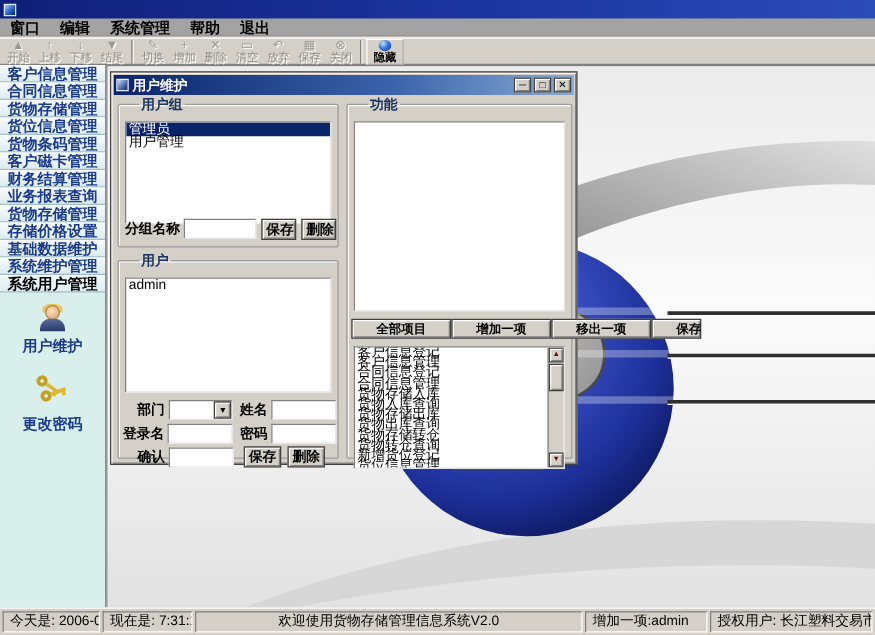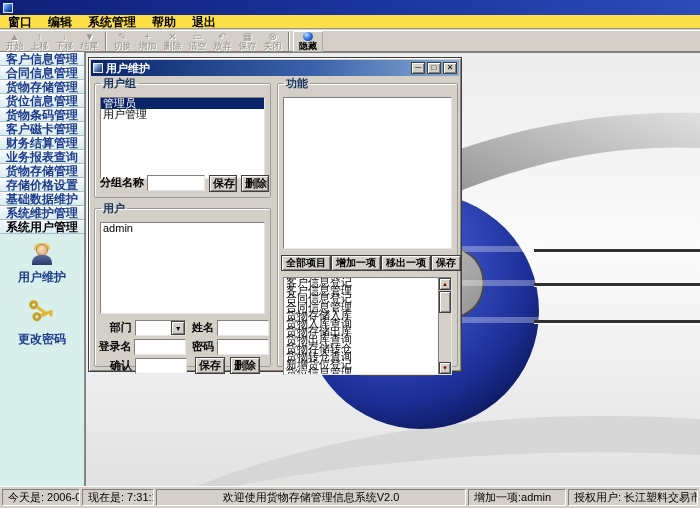--- a/index.html
+++ b/index.html
@@ -10,21 +10,21 @@
   
   .titlebar { position:absolute; left:0; top:0; width:700px; height:15px;
     background:linear-gradient(90deg,#0f1f78 0%,#1b35a0 55%,#2c4cb8 100%);
     display:flex; align-items:center; padding-left:3px; color:#fff; }
   .titlebar .app-icon { width:10px; height:10px; margin-right:4px;
     background:linear-gradient(135deg,#9fd0ff 0%,#2a62c8 55%,#0a2468 100%);
     border:1px solid #d8e8ff; }
   .titlebar .title-text { font-size:11px; font-weight:bold; letter-spacing:1px; }
 
   
-  .menubar { position:absolute; left:0; top:15px; width:700px; height:14px; background:#fde047;
+  .menubar { position:absolute; left:0; top:15px; width:700px; height:14px; background:#a3a3a3;
     border-bottom:1px solid #9a968c; display:flex; align-items:center; }
   .menu-item { padding:0 8px; font-size:12px; font-weight:bold; color:#000; height:14px; line-height:14px; cursor:default; }
 
   
   .toolbar { position:absolute; left:0; top:30px; width:700px; height:22px; background:#d4d0c8;
     border-top:1px solid #fff; border-bottom:1px solid #808080; display:flex; align-items:center; padding-left:2px; }
   .tool-sep { width:2px; height:19px; margin:0 3px; border-left:1px solid #808080; border-right:1px solid #fff; }
   .tool-btn { width:25px; height:21px; display:flex; flex-direction:column; align-items:center; justify-content:center; }
   .tool-btn .glyph { font-size:10px; line-height:9px; color:#9a9a94; text-shadow:1px 1px 0 #fff; }
   .tool-btn .lbl { font-size:9px; line-height:10px; color:#928f88; text-shadow:1px 1px 0 #fff; white-space:nowrap; }
@@ -71,21 +71,21 @@
     display:flex; align-items:center; padding:0 2px; }
   .dlg-titlebar .dlg-icon { width:10px; height:10px; margin-right:3px;
     background:linear-gradient(135deg,#cfe0f8,#4a6aa8 60%,#18306e); border:1px solid #e8f0ff; }
   .dlg-titlebar .dlg-title { color:#fff; font-size:11px; font-weight:bold; flex:1; }
   .dlg-btn { width:14px; height:12px; margin-left:2px; background:#d4d0c8; border:1px solid #404040;
     box-shadow:inset 1px 1px 0 #fff, inset -1px -1px 0 #808080;
     font-size:8px; line-height:10px; text-align:center; font-weight:bold; color:#000; cursor:pointer; }
 
   fieldset { position:absolute; border:1px solid #9a9a9a; box-shadow:inset 1px 1px 0 #fff;
     border-radius:2px; }
-  legend { font-size:11px; font-weight:bold; color:#16325e; padding:0 2px; margin-left:6px; }
+  legend { font-size:11px; font-weight:bold; color:#16325e; padding:0 2px; margin-left:16px; }
   .listbox { position:absolute; background:#fff; border:1px solid; border-color:#808080 #e6e6e6 #e6e6e6 #808080;
     overflow:hidden; font-size:11px; }
   .lb-item { padding:0 2px; line-height:11px; color:#000; white-space:nowrap; cursor:default; }
   .lb-item.selected { background:#0a246a; color:#fff; }
 
   .fs-usergroup { left:5px; top:18px; width:177px; height:122px; }
   .fs-usergroup .listbox { left:5px; top:6px; width:165px; height:82px; }
   .fs-row { position:absolute; left:5px; bottom:5px; width:167px; display:flex; align-items:flex-start; }
   .fs-row .flabel { font-size:11px; font-weight:bold; color:#000; white-space:nowrap; }
   .tb { height:16px; background:#fff; border:1px solid; border-color:#808080 #e6e6e6 #e6e6e6 #808080;
@@ -100,21 +100,21 @@
   .frow { display:flex; align-items:center; height:19px; }
   .frow .flabel { font-size:11px; font-weight:bold; color:#000; text-align:right; white-space:nowrap; }
   .combo { position:relative; width:52px; height:16px; background:#fff; border:1px solid; border-color:#808080 #e6e6e6 #e6e6e6 #808080; }
   .combo .drop { position:absolute; right:0; top:0; width:14px; height:14px; background:#d4d0c8;
     border:1px solid #404040; box-shadow:inset 1px 1px 0 #fff, inset -1px -1px 0 #808080;
     font-size:7px; line-height:13px; text-align:center; color:#000; cursor:pointer; }
 
   .fs-func { left:188px; top:18px; width:181px; height:291px; }
   .fs-func .assigned { left:5px; top:6px; width:169px; height:152px; }
   .func-btnrow { position:absolute; left:3px; top:164px; width:175px; display:flex; justify-content:space-between; }
-  .func-btnrow .pbtn { font-size:10px; padding:0 4px; height:16px; }
+  .func-btnrow .pbtn { font-size:10px; padding:0 19px; height:16px; }
   .fs-func .available { left:5px; top:186px; width:169px; height:98px; }
   .fs-func .available .lb-item { line-height:8.2px; font-size:11px; }
   .scrollbar { position:absolute; right:0; top:0; width:13px; height:100%; background:#d4d0c8;
     border-left:1px solid #808080; }
   .sb-btn { position:absolute; left:0; width:12px; height:12px; background:#d4d0c8; border:1px solid #404040;
     box-shadow:inset 1px 1px 0 #fff, inset -1px -1px 0 #808080; font-size:6px; text-align:center; line-height:11px; color:#7a0000; cursor:pointer; }
   .sb-up { top:0; }
   .sb-down { bottom:0; }
   .sb-thumb { position:absolute; left:0; top:13px; width:12px; height:22px; background:#d4d0c8;
     border:1px solid #404040; box-shadow:inset 1px 1px 0 #fff, inset -1px -1px 0 #808080; cursor:grab; }

